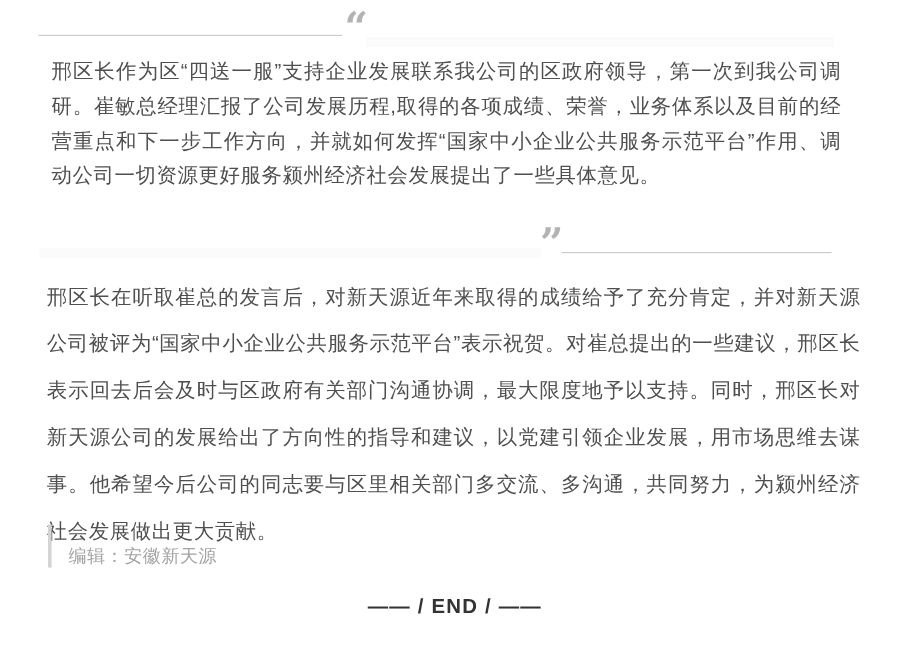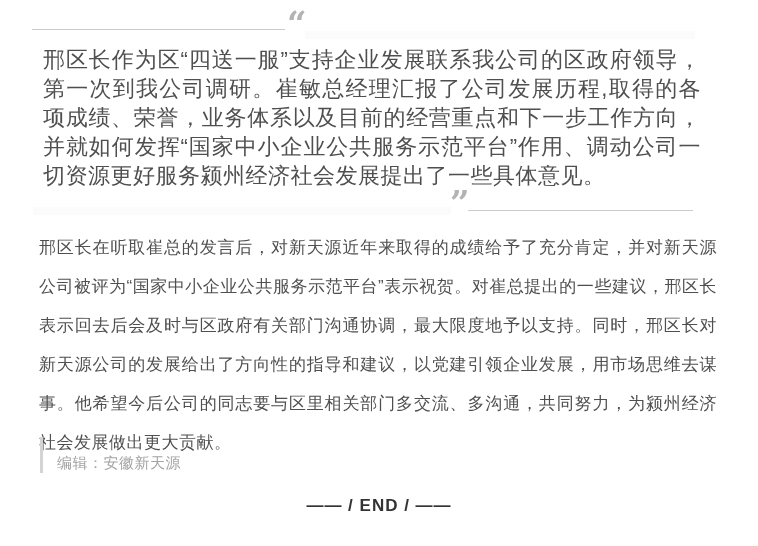--- a/index.html
+++ b/index.html
@@ -28,21 +28,21 @@
     color: #b3b3b3;
     letter-spacing: -2px;
   }
   .quote-mark-open { left: 287px; top: 6px; }
   .quote-mark-close { left: 450px; top: 186px; }
 
   
   .quote-text {
     position: absolute;
     left: 43px; top: 45px; width: 658px;
-    font-size: 22px;
+    font-size: 17px;
     line-height: 29px;
     color: #4f4f4f;
     text-align: justify;
     letter-spacing: 0.5px;
   }
   .body-text {
     position: absolute;
     left: 39px; top: 228px; width: 678px;
     font-size: 17px;
     line-height: 39px;

